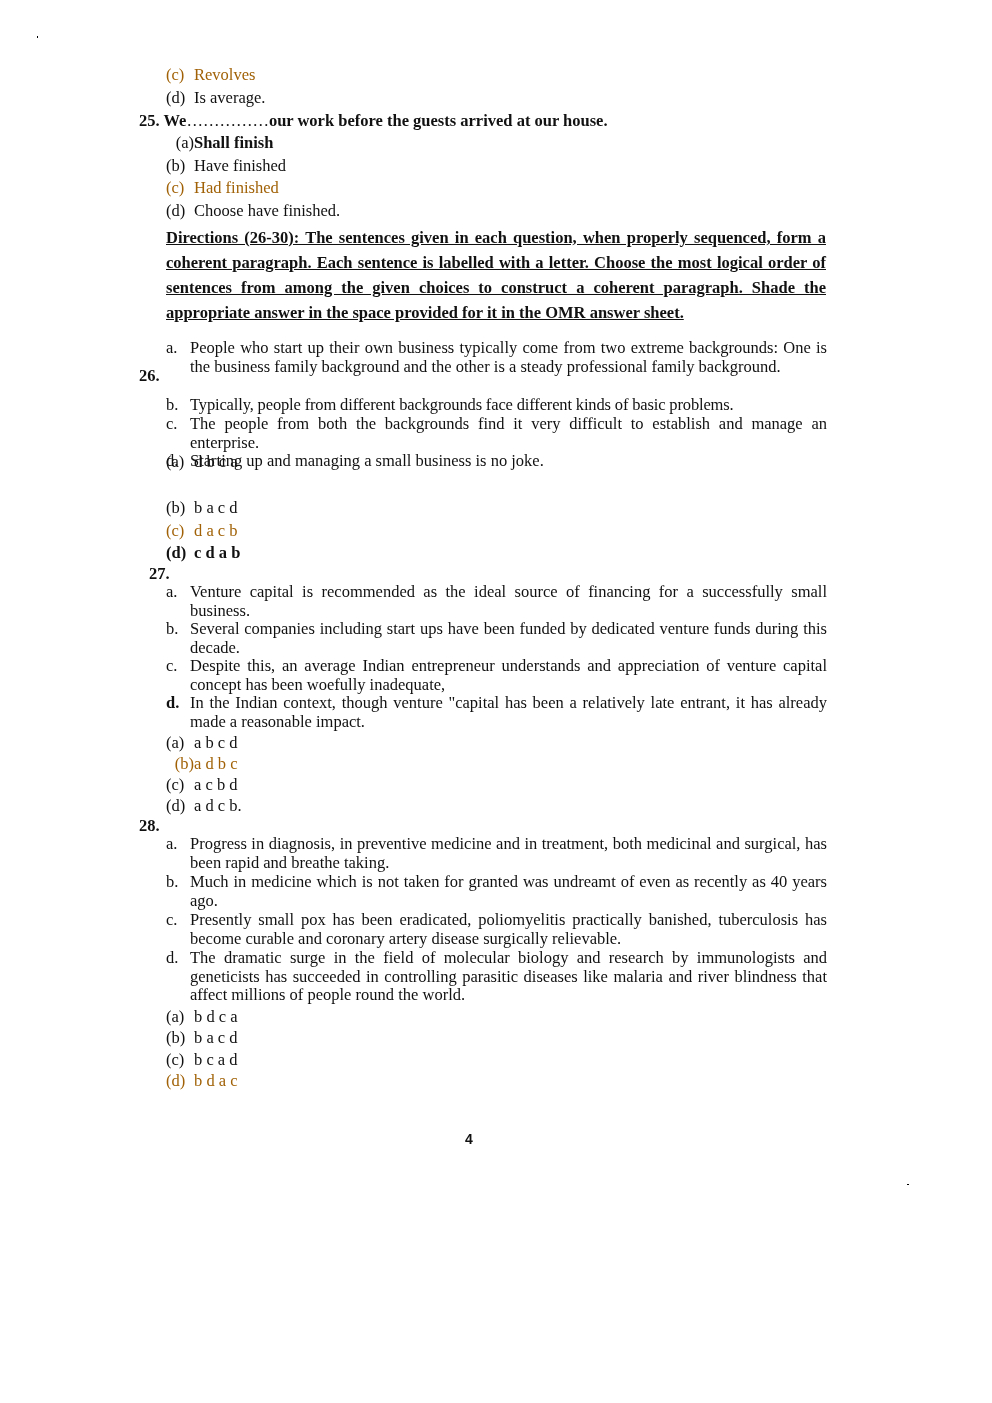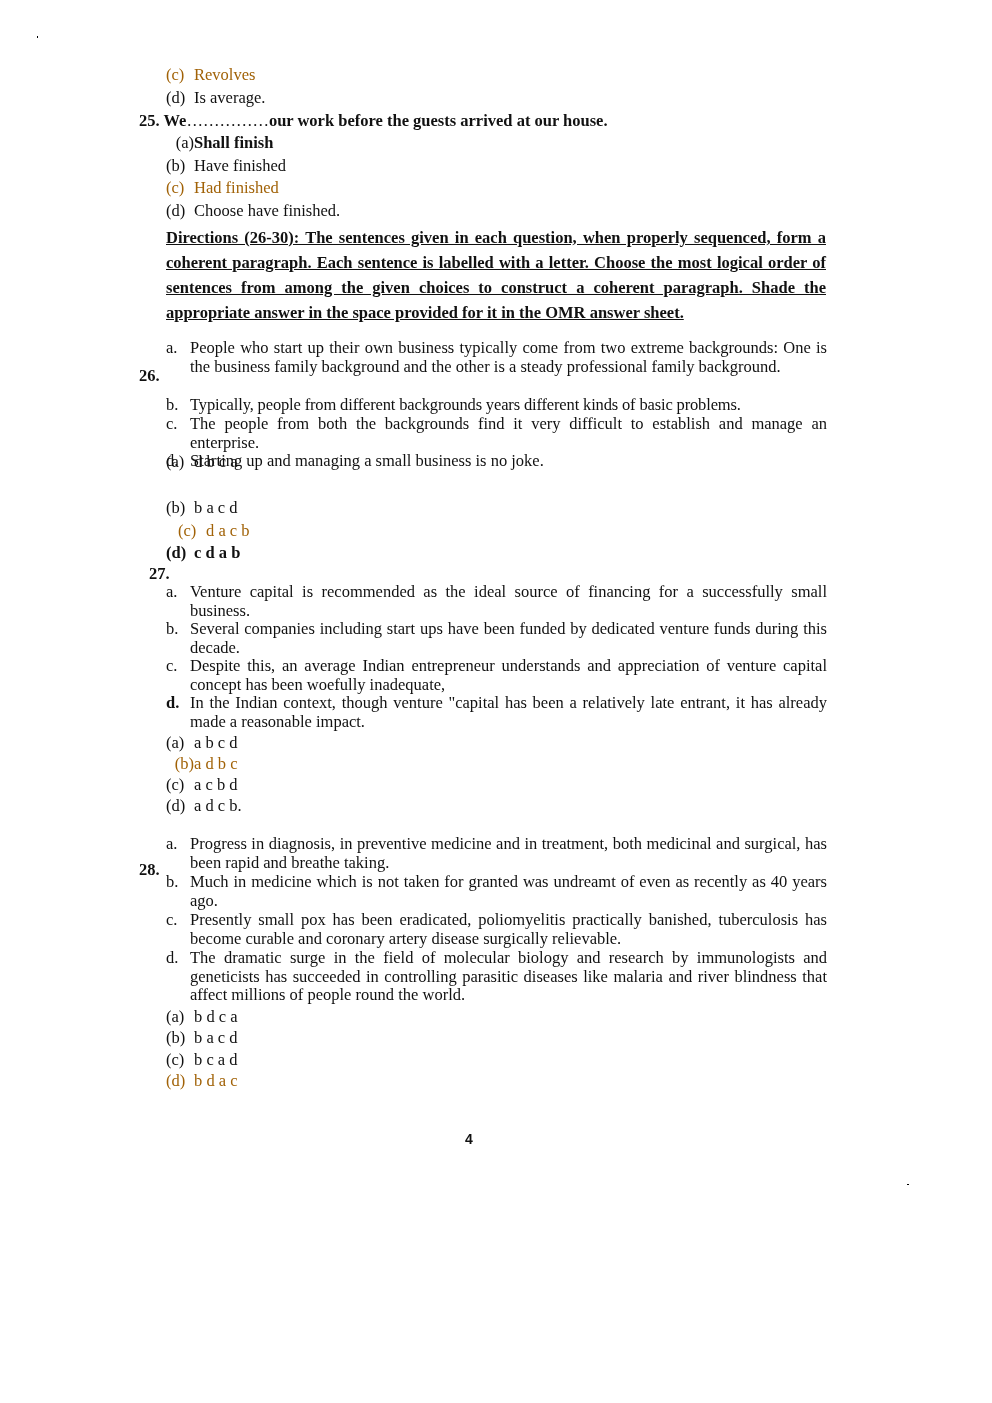--- a/index.html
+++ b/index.html
@@ -53,37 +53,37 @@
 
 <div class="directions">Directions (26-30): The sentences given in each question, when properly sequenced, form a coherent paragraph. Each sentence is labelled with a letter. Choose the most logical order of sentences from among the given choices to construct a coherent paragraph. Shade the appropriate answer in the space provided for it in the OMR answer sheet.</div>
 
 <div class="qnum" style="left:139px; top:320px;margin-top:46px;">26.</div>
 <div class="item" style="top:339px;">
   <span class="il">a.</span>
   <div class="it">People who start up their own business typically come from two extreme backgrounds: One is the business family background and the other is a steady professional family background.</div>
 </div>
 <div class="item" style="top:396px;">
   <span class="il">b.</span>
-  <div class="it" style="white-space:nowrap; letter-spacing:-0.15px;">Typically, people from different backgrounds years different kinds of basic problems.</div>
+  <div class="it" style="white-space:nowrap; letter-spacing:-0.15px;">Typically, people from different backgrounds face different kinds of basic problems.</div>
 </div>
 <div class="item" style="top:415px;">
   <span class="il">c.</span>
   <div class="it">The people from both the backgrounds find it very difficult to establish and manage an enterprise.</div>
 </div>
 <div class="item" style="top:452px;">
   <span class="il">d.</span>
   <div class="it">Starting up and managing a small business is no joke.</div>
 </div>
 <div class="opt" style="top:452px;">
   <span class="lab">(a)</span><span>d b c a</span>
 </div>
 <div class="opt" style="top:498px;">
   <span class="lab">(b)</span><span>b a c d</span>
 </div>
-<div class="opt red" style="top:521px;margin-left:12px;">
+<div class="opt red" style="top:521px;">
   <span class="lab">(c)</span><span>d a c b</span>
 </div>
 <div class="opt" style="top:543px;font-weight:bold;">
   <span class="lab">(d)</span><span>c d a b</span>
 </div>
 
 <div class="qnum" style="left:149px; top:564px;">27.</div>
 <div class="item" style="top:583px;">
   <span class="il">a.</span>
   <div class="it">Venture capital is recommended as the ideal source of financing for a successfully small business.</div>
@@ -106,21 +106,21 @@
 <div class="opt red" style="top:754px;text-align:right;">
   <span class="lab">(b)</span><span>a d b c</span>
 </div>
 <div class="opt" style="top:775px;">
   <span class="lab">(c)</span><span>a c b d</span>
 </div>
 <div class="opt" style="top:796px;">
   <span class="lab">(d)</span><span>a d c b.</span>
 </div>
 
-<div class="qnum" style="left:139px; top:816px;margin-top:44px;">28.</div>
+<div class="qnum" style="left:139px; top:816px;">28.</div>
 <div class="item" style="top:835px;">
   <span class="il">a.</span>
   <div class="it">Progress in diagnosis, in preventive medicine and in treatment, both medicinal and surgical, has been rapid and breathe taking.</div>
 </div>
 <div class="item" style="top:873px;">
   <span class="il">b.</span>
   <div class="it">Much in medicine which is not taken for granted was undreamt of even as recently as 40 years ago.</div>
 </div>
 <div class="item" style="top:911px;">
   <span class="il">c.</span>

